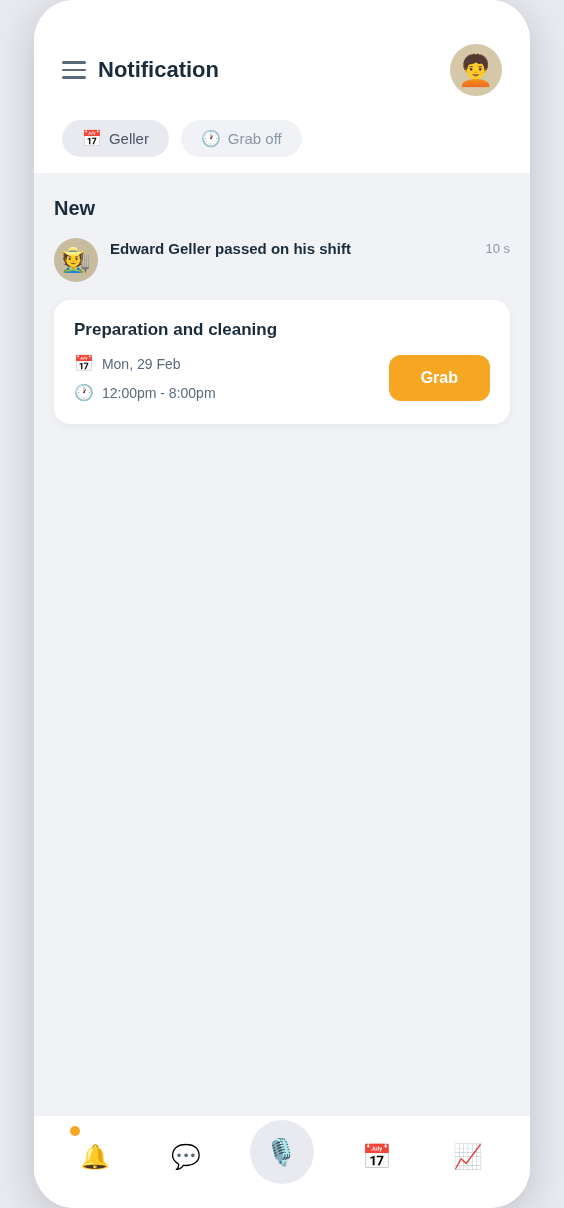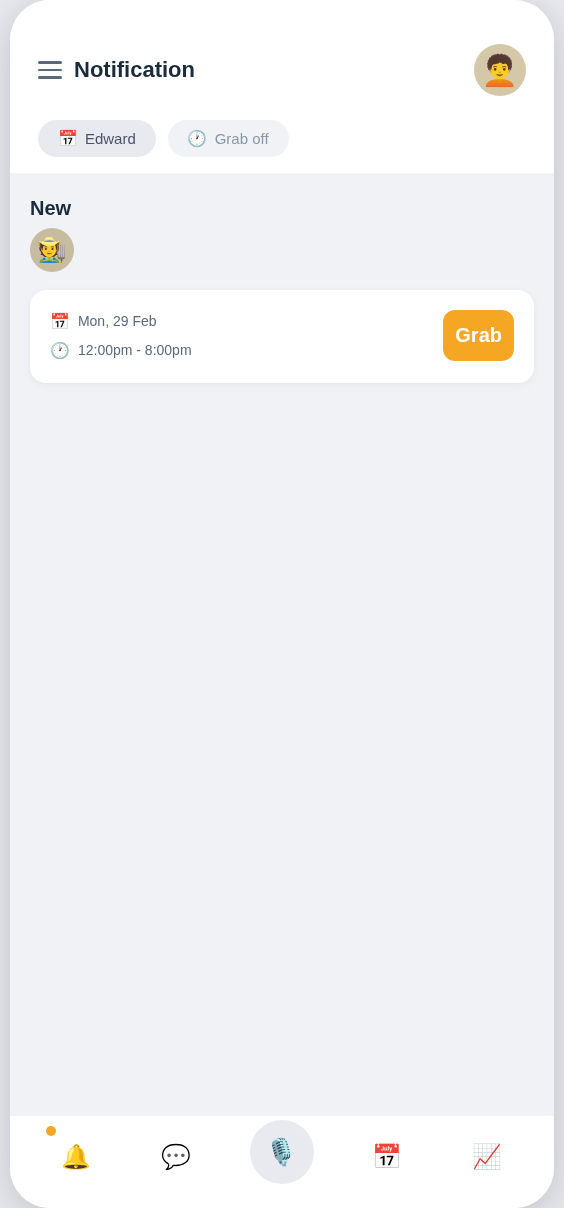--- a/index.html
+++ b/index.html
@@ -5,21 +5,21 @@
     * { box-sizing: border-box; margin: 0; padding: 0; }
     body {
       background: #e8eaf0;
       display: flex;
       justify-content: center;
       align-items: center;
       min-height: 100vh;
       font-family: -apple-system, BlinkMacSystemFont, 'Segoe UI', sans-serif;
     }
     .phone {
-      width: 544px;
+      width: 496px;
       height: 1208px;
       background: #ffffff;
       border-radius: 40px;
       overflow: hidden;
       display: flex;
       flex-direction: column;
       box-shadow: 0 8px 40px rgba(0,0,0,0.18);
     }
     
     .header {
@@ -97,21 +97,21 @@
     .main {
       flex: 1;
       background: #f0f2f5;
       padding: 24px 20px 0 20px;
       overflow-y: auto;
     }
     .section-label {
       font-size: 20px;
       font-weight: 700;
       color: #1a2b3c;
-      margin-bottom: 8px;
+      margin-bottom: 18px;
     }
 
     
     .notification-item {
       display: flex;
       align-items: flex-start;
       gap: 12px;
       background: #f0f2f5;
       padding: 0 0 14px 0;
       margin-bottom: 4px;
@@ -180,22 +180,22 @@
     }
     .shift-info-icon {
       font-size: 16px;
       color: #8a97a8;
     }
     .grab-button {
       background: #f5a623;
       color: #ffffff;
       border: none;
       border-radius: 12px;
-      padding: 14px 12px;
-      font-size: 20px;
+      padding: 14px 32px;
+      font-size: 16px;
       font-weight: 700;
       cursor: pointer;
       white-space: nowrap;
     }
 
     
     .bottom-nav {
       background: #ffffff;
       padding: 0 0 24px 0;
       position: relative;
@@ -256,37 +256,42 @@
       <span></span>
       <span></span>
     </div>
     <span class="header-title">Notification</span>
     <div class="avatar">🧑‍🦱</div>
   </div>
 
   <div class="tabs">
     <button class="tab active">
       <span class="tab-icon">📅</span>
-      <span>Edward</span>
+      <span>Geller</span>
     </button>
     <button class="tab inactive">
       <span class="tab-icon">🕐</span>
       <span>Grab off</span>
     </button>
   </div>
 
   <div class="main">
 
     <div class="section-label">New</div>
 
     <div class="notification-item">
       <div class="notif-avatar">🧑‍🌾</div>
+      <div class="notif-content">
+        <span class="notif-text">Edward Geller passed on his shift</span>
+        <span class="notif-time">10 s</span>
+      </div>
     </div>
 
     <div class="shift-card">
+      <div class="shift-title">Preparation and cleaning</div>
       <div class="shift-details">
         <div class="shift-info">
           <div class="shift-info-row">
             <span class="shift-info-icon">📅</span>
             <span>Mon, 29 Feb</span>
           </div>
           <div class="shift-info-row">
             <span class="shift-info-icon">🕐</span>
             <span>12:00pm - 8:00pm</span>
           </div>

